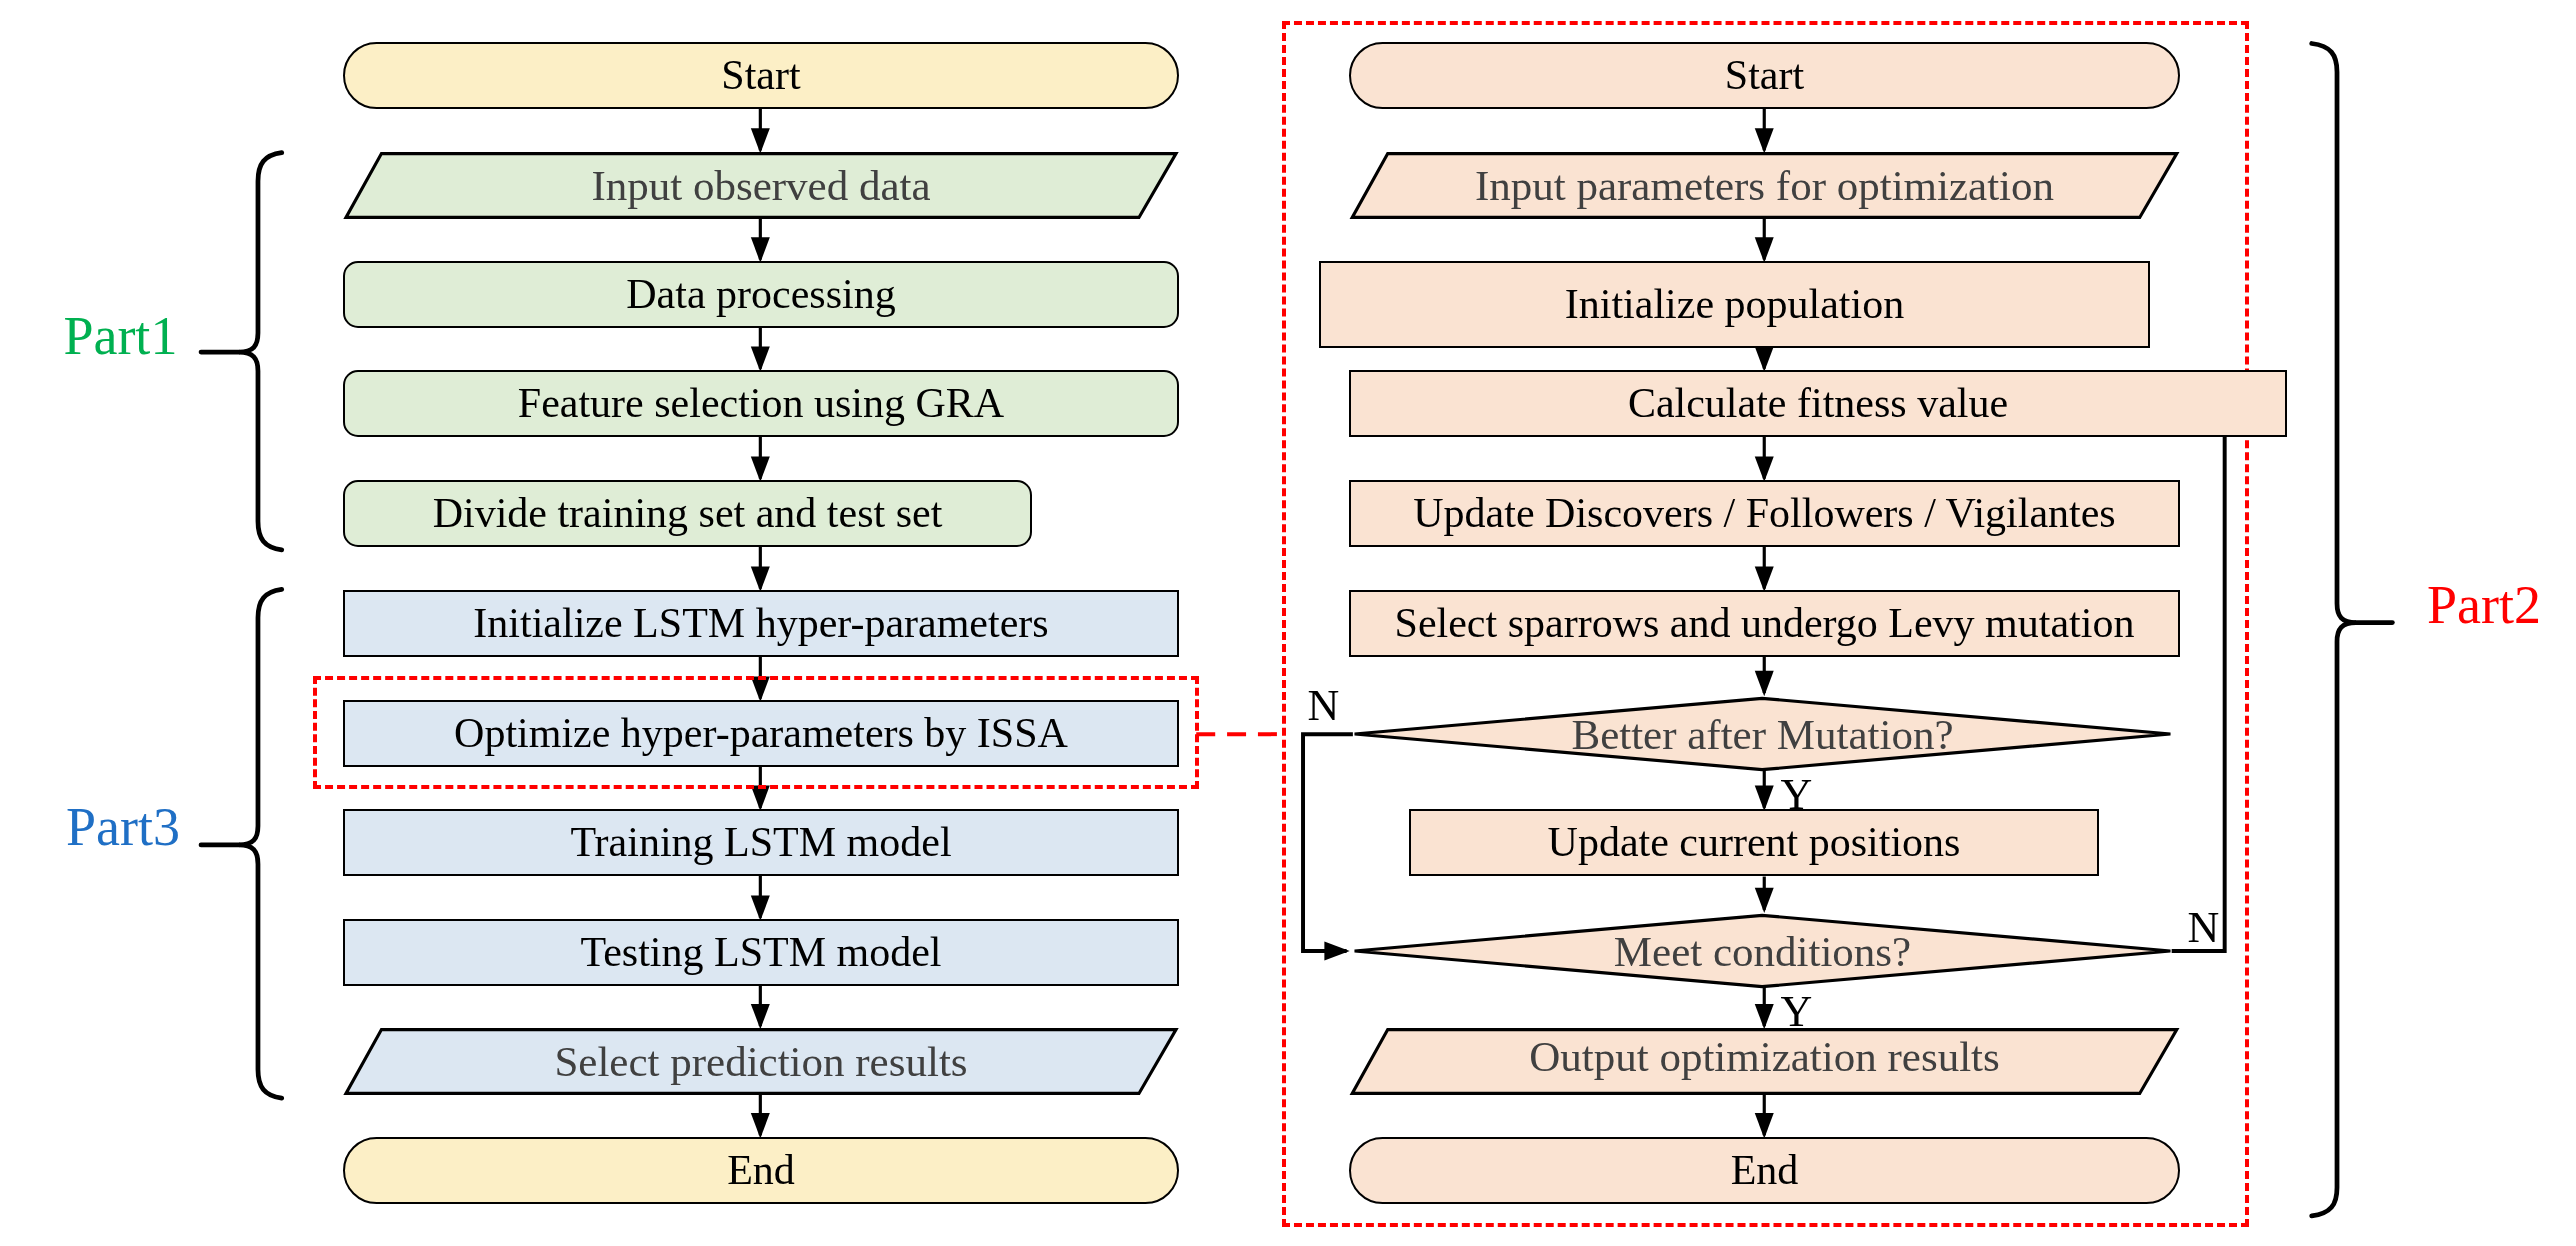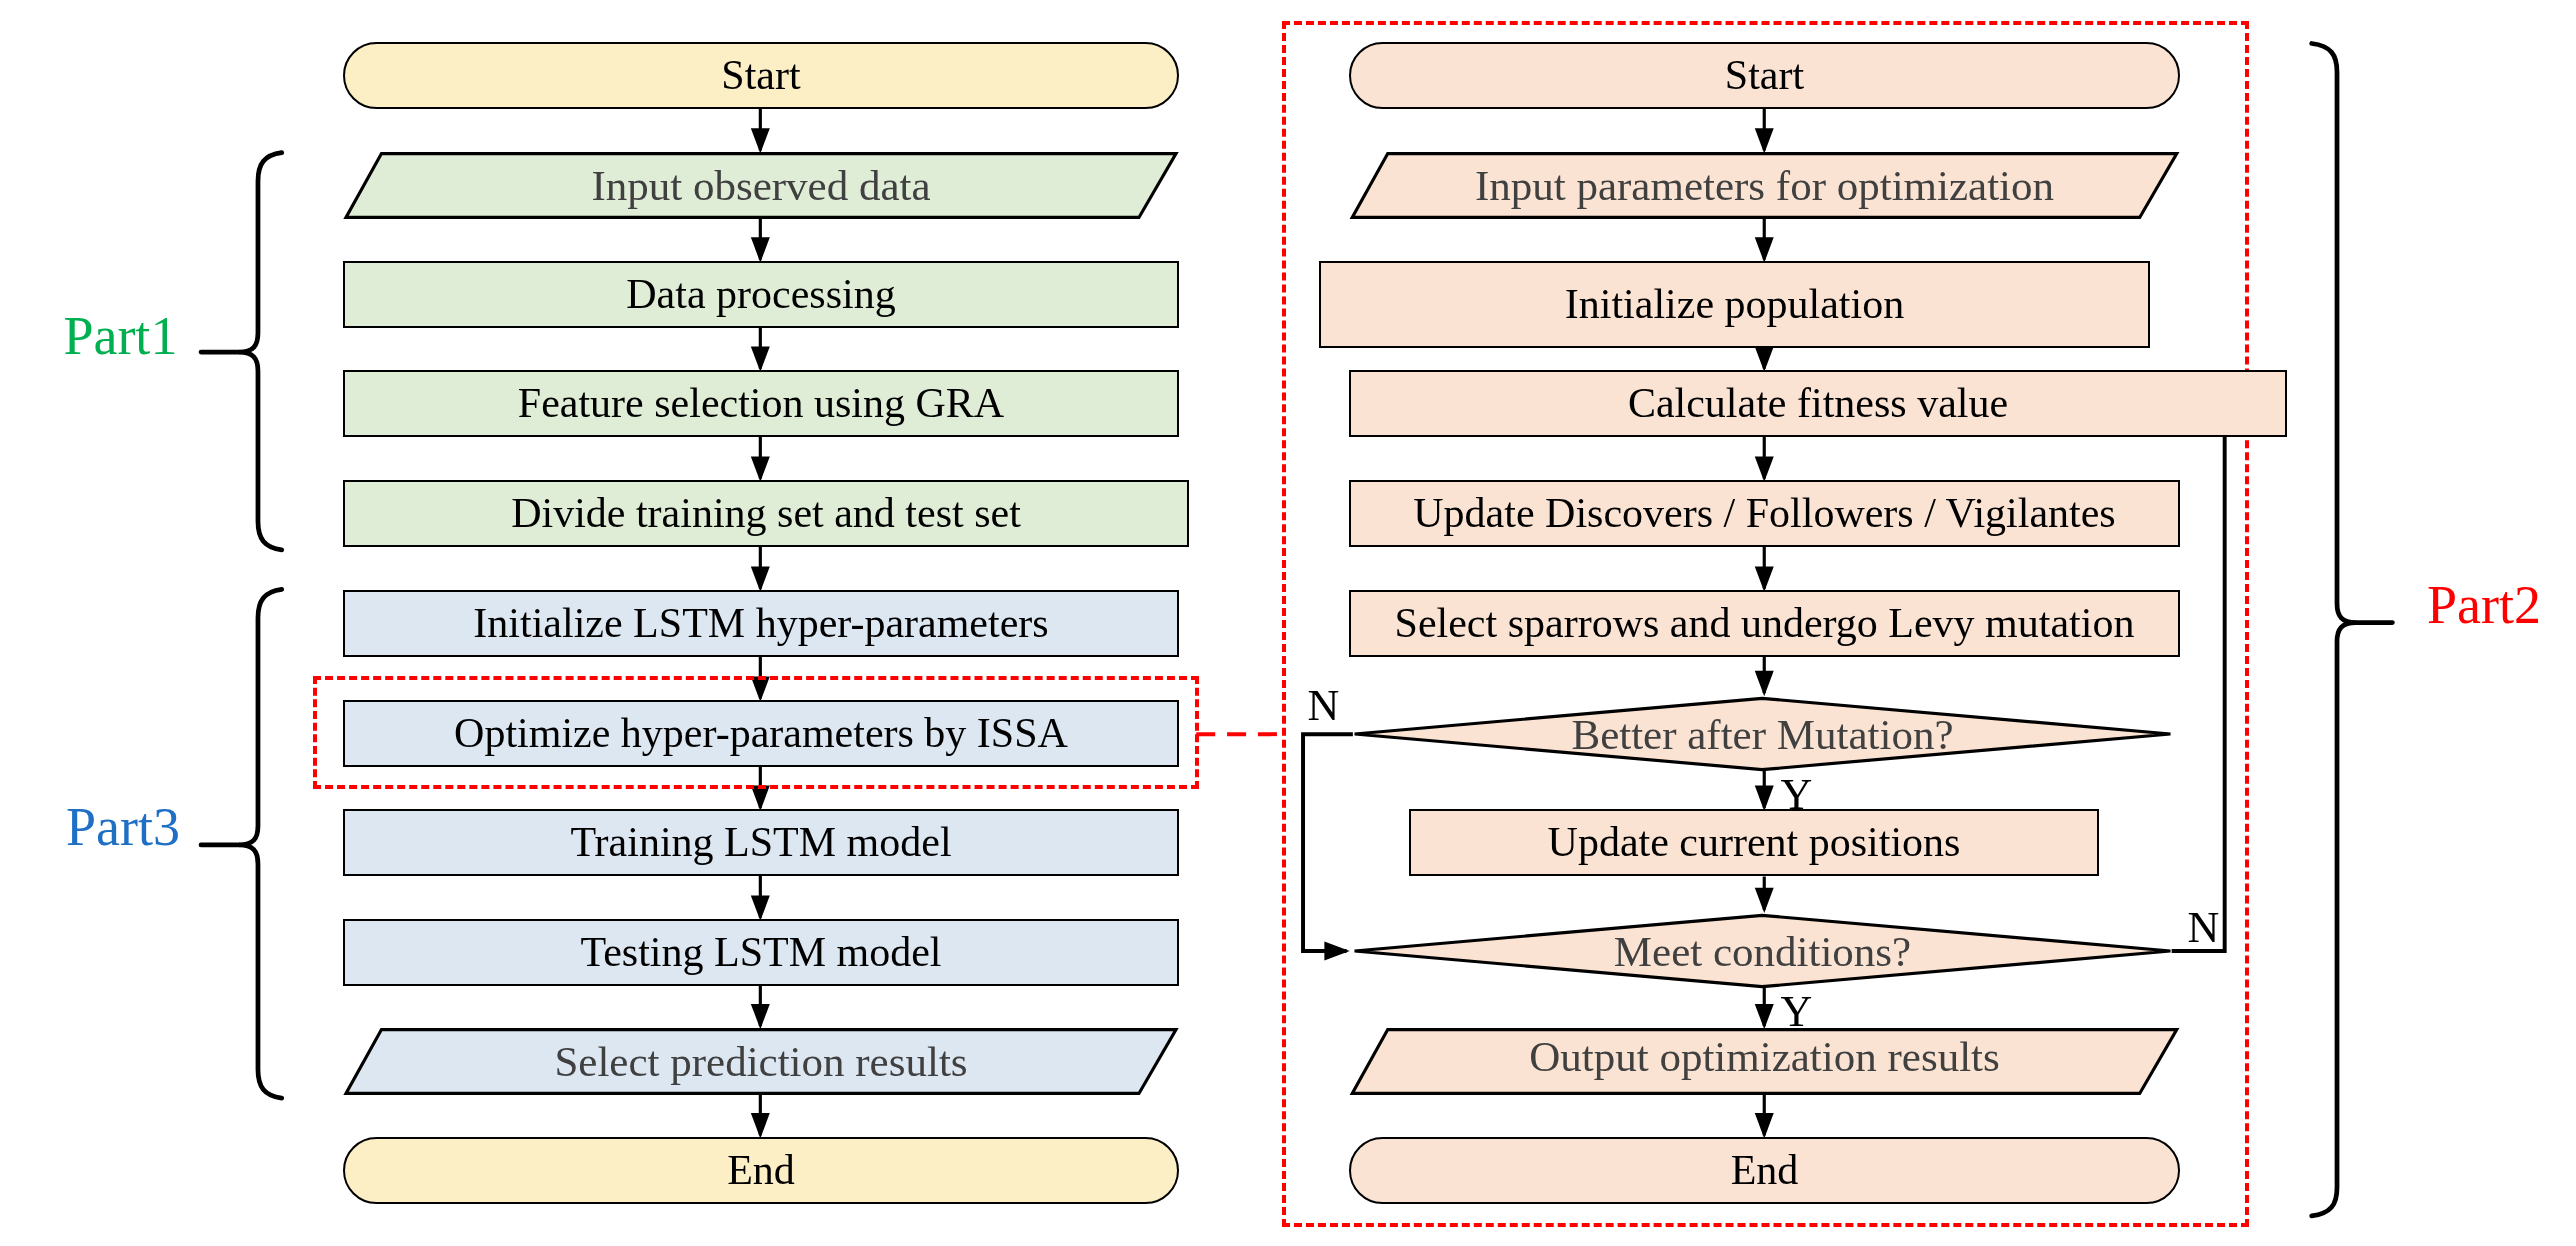--- a/index.html
+++ b/index.html
@@ -17,21 +17,21 @@
     position:relative;width:2576px;height:1246px;background:#ffffff;overflow:hidden;
     font-family:"Liberation Serif","DejaVu Serif",serif;
   }
   .overlay{position:absolute;left:0;top:0;z-index:1;}
   .dashed-box{position:absolute;z-index:2;border:4px dashed var(--annotation-red);box-sizing:border-box;background:transparent;}
   .node{position:absolute;z-index:3;box-sizing:border-box;display:flex;align-items:center;justify-content:center;
         font-size:42px;color:#000;text-align:center;line-height:1.05;}
   .rect{border:2.4px solid #000;}
   .stadium{border:2.4px solid #000;border-radius:36px;}
   .f-yellow{background:var(--terminator-fill);}
-  .f-green{background:var(--part1-fill);}
+  .f-green{background:var(--part1-fill);border-radius:15px;}
   .f-blue{background:var(--part3-fill);}
   .f-peach{background:var(--part2-fill);}
   .shape{position:absolute;z-index:3;}
   .shape svg{position:absolute;left:0;top:0;display:block;}
   .shape .lbl{position:absolute;left:0;top:0;width:100%;height:100%;display:flex;align-items:center;justify-content:center;
               font-size:43px;color:#404040;text-align:center;}
   .sv-green{fill:var(--part1-fill);stroke:#000;stroke-width:4;}
   .sv-blue{fill:var(--part3-fill);stroke:#000;stroke-width:4;}
   .sv-peach{fill:var(--part2-fill);stroke:#000;stroke-width:4;}
   .part-label{position:absolute;z-index:4;width:206px;text-align:center;font-size:54px;font-weight:400;}
@@ -110,21 +110,21 @@
   </div>
 
   <div class="node rect f-green" style="left:343px;top:261px;width:836px;height:67px">
     <span>Data processing</span>
   </div>
 
   <div class="node rect f-green" style="left:343px;top:370px;width:836px;height:67px">
     <span>Feature selection using GRA</span>
   </div>
 
-  <div class="node rect f-green" style="left:343px;top:480px;width:846px;height:67px">
+  <div class="node rect f-green" style="left:343px;top:480px;width:689px;height:67px">
     <span>Divide training set and test set</span>
   </div>
 
   <div class="node rect f-blue" style="left:343px;top:590px;width:836px;height:67px">
     <span>Initialize LSTM hyper-parameters</span>
   </div>
 
   <div class="node rect f-blue" style="left:343px;top:700px;width:836px;height:67px">
     <span>Optimize hyper-parameters by ISSA</span>
   </div>

